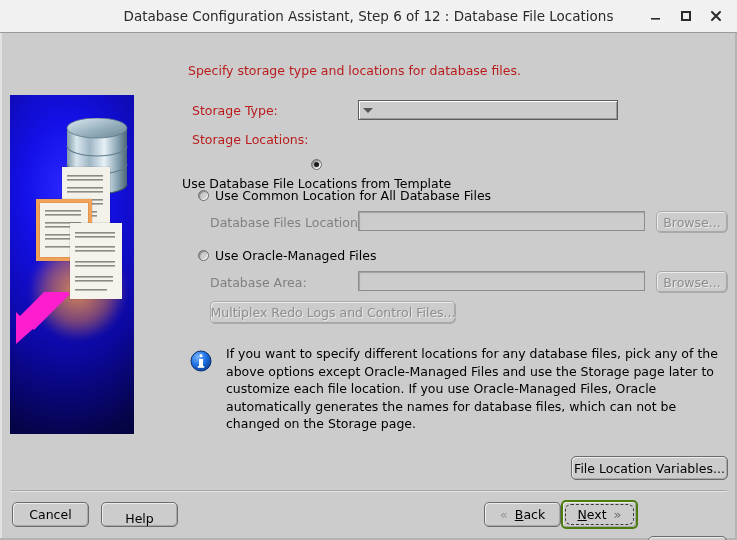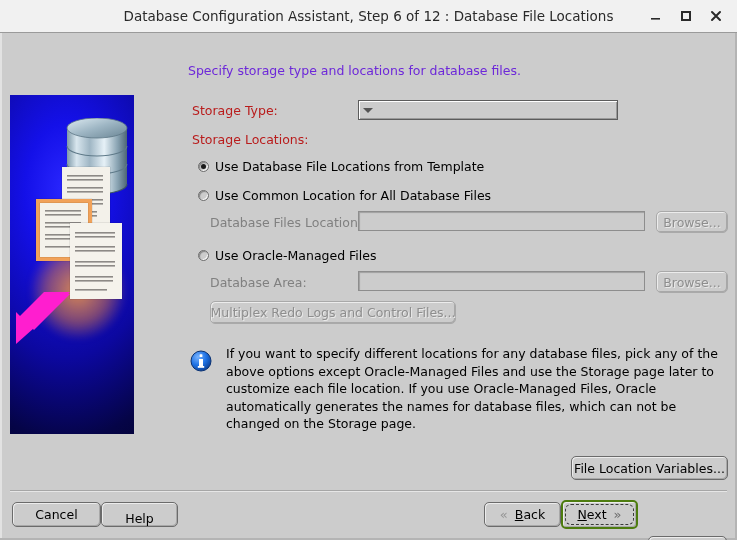--- a/index.html
+++ b/index.html
@@ -98,21 +98,21 @@
     width: 96px; height: 100px;
     background: radial-gradient(ellipse at center, rgba(255,160,60,.85) 0%, rgba(255,140,40,.45) 45%, rgba(255,120,20,0) 72%);
     filter: blur(3px);
   }
 
   
   .headline {
     position: absolute;
     left: 188px; top: 63px;
     font-size: 12.5px;
-    color: #6d28d9;
+    color: #b91c1c;
     white-space: nowrap;
   }
   .lbl {
     position: absolute;
     font-size: 12.5px;
     color: #b91c1c;
     white-space: nowrap;
   }
   .lbl.disabled { color: #808080; }
 
@@ -360,21 +360,21 @@
 <div class="headline">Specify storage type and locations for database files.</div>
 
 <div class="lbl" style="left:192px; top:103px;">Storage Type:</div>
 
 <div class="combo">
   <span class="combo-arrow"></span>
 </div>
 
 <div class="lbl" style="left:192px; top:132px;">Storage Locations:</div>
 
-<div class="radio-row" style="left:198px; top:159px;">
+<div class="radio-row" style="left:182px; top:159px;flex-direction:column;">
   <span class="radio checked"></span>
   <span class="radio-label">Use Database File Locations from Template</span>
 </div>
 
 <div class="radio-row" style="left:198px; top:188px;">
   <span class="radio"></span>
   <span class="radio-label">Use Common Location for All Database Files</span>
 </div>
 
 <div class="lbl disabled" style="left:210px; top:215px;">Database Files Location:</div>
@@ -412,21 +412,21 @@
   <rect x="7.8" y="16" width="6.4" height="1.8" fill="#ffffff"></rect>
 </svg>
 <div class="infotext">If you want to specify different locations for any database files, pick any of the above options except Oracle-Managed Files and use the Storage page later to customize each file location. If you use Oracle-Managed Files, Oracle automatically generates the names for database files, which can not be changed on the Storage page.</div>
 
 <div class="btn" style="left:571px; top:456px; width:157px; height:24px;">
   <span>File Location Variables...</span>
 </div>
 
 <div class="hr"></div>
 
-<div class="btn" style="left:12px; top:502px; width:89px; height:25px;text-align:center;">
+<div class="btn" style="left:12px; top:502px; width:77px; height:25px;text-align:center;">
   <span>Cancel</span>
 </div>
 
 <div class="btn" style="left:101px; top:502px; width:77px; height:25px;align-items:flex-end;">
   <span>Help</span>
 </div>
 
 <div class="btn" style="left:484px; top:502px; width:77px; height:25px;">
   <span class="btn-inner">
     <span class="chev grey">«</span>

